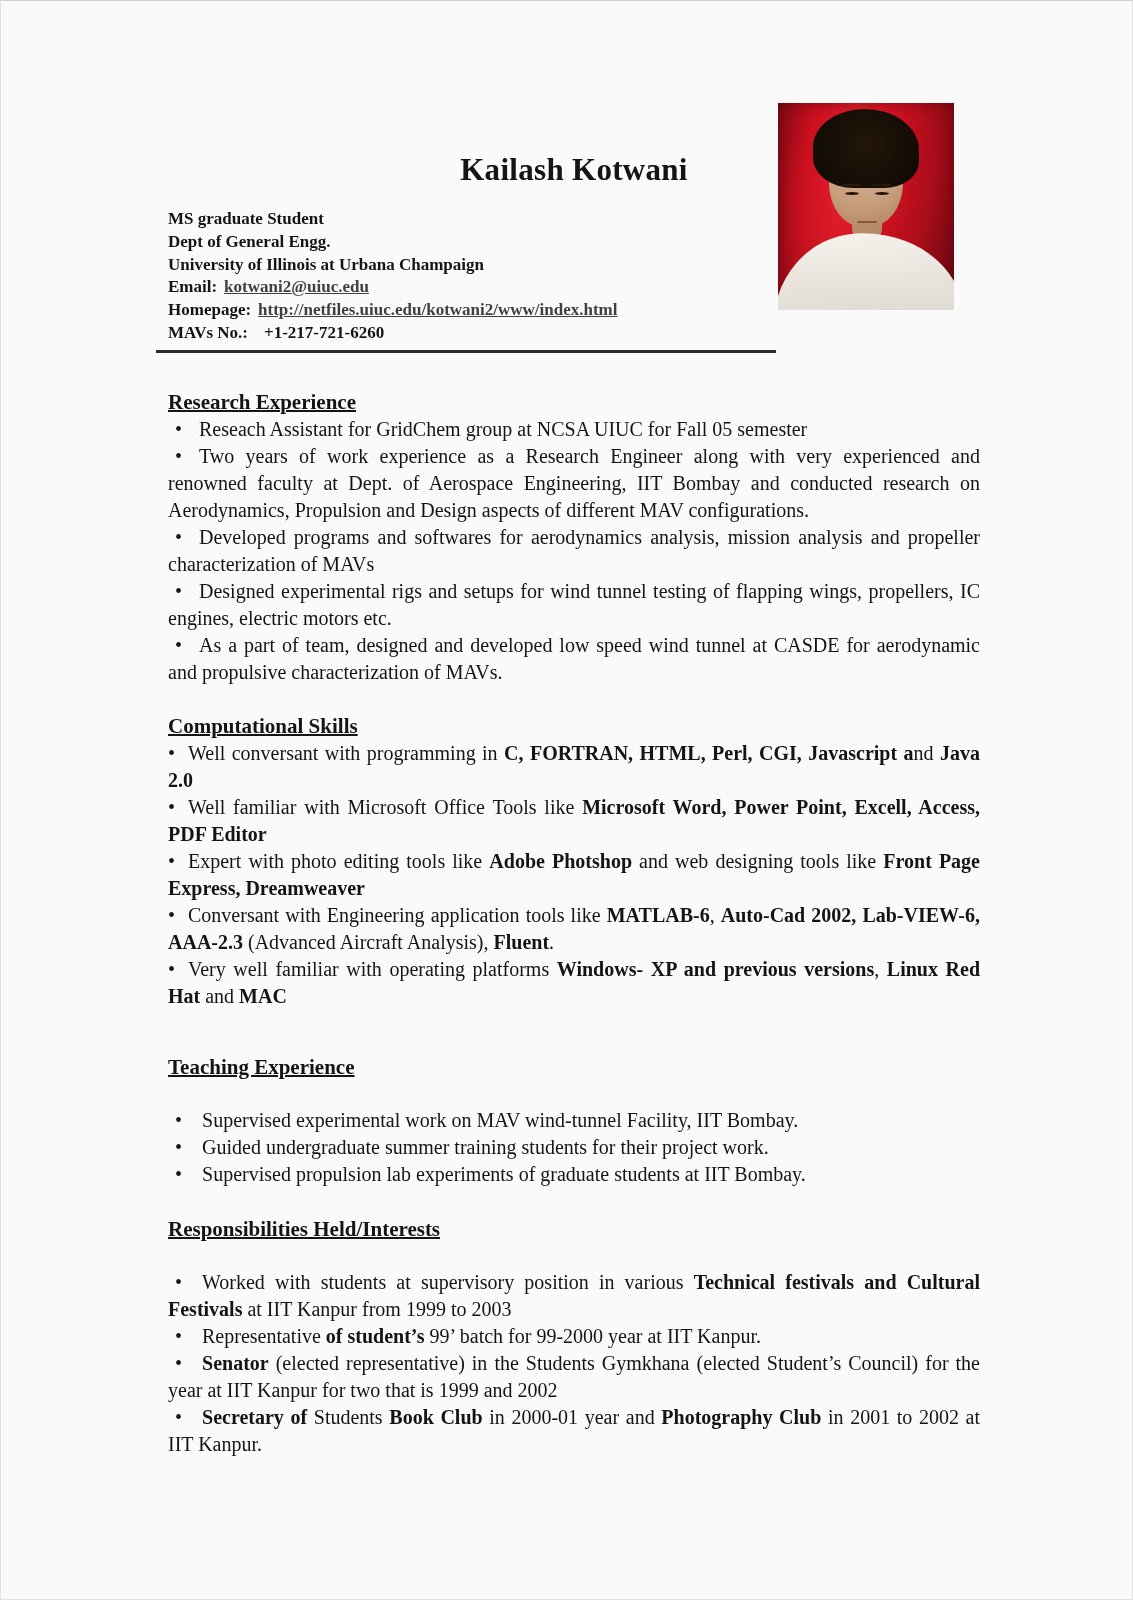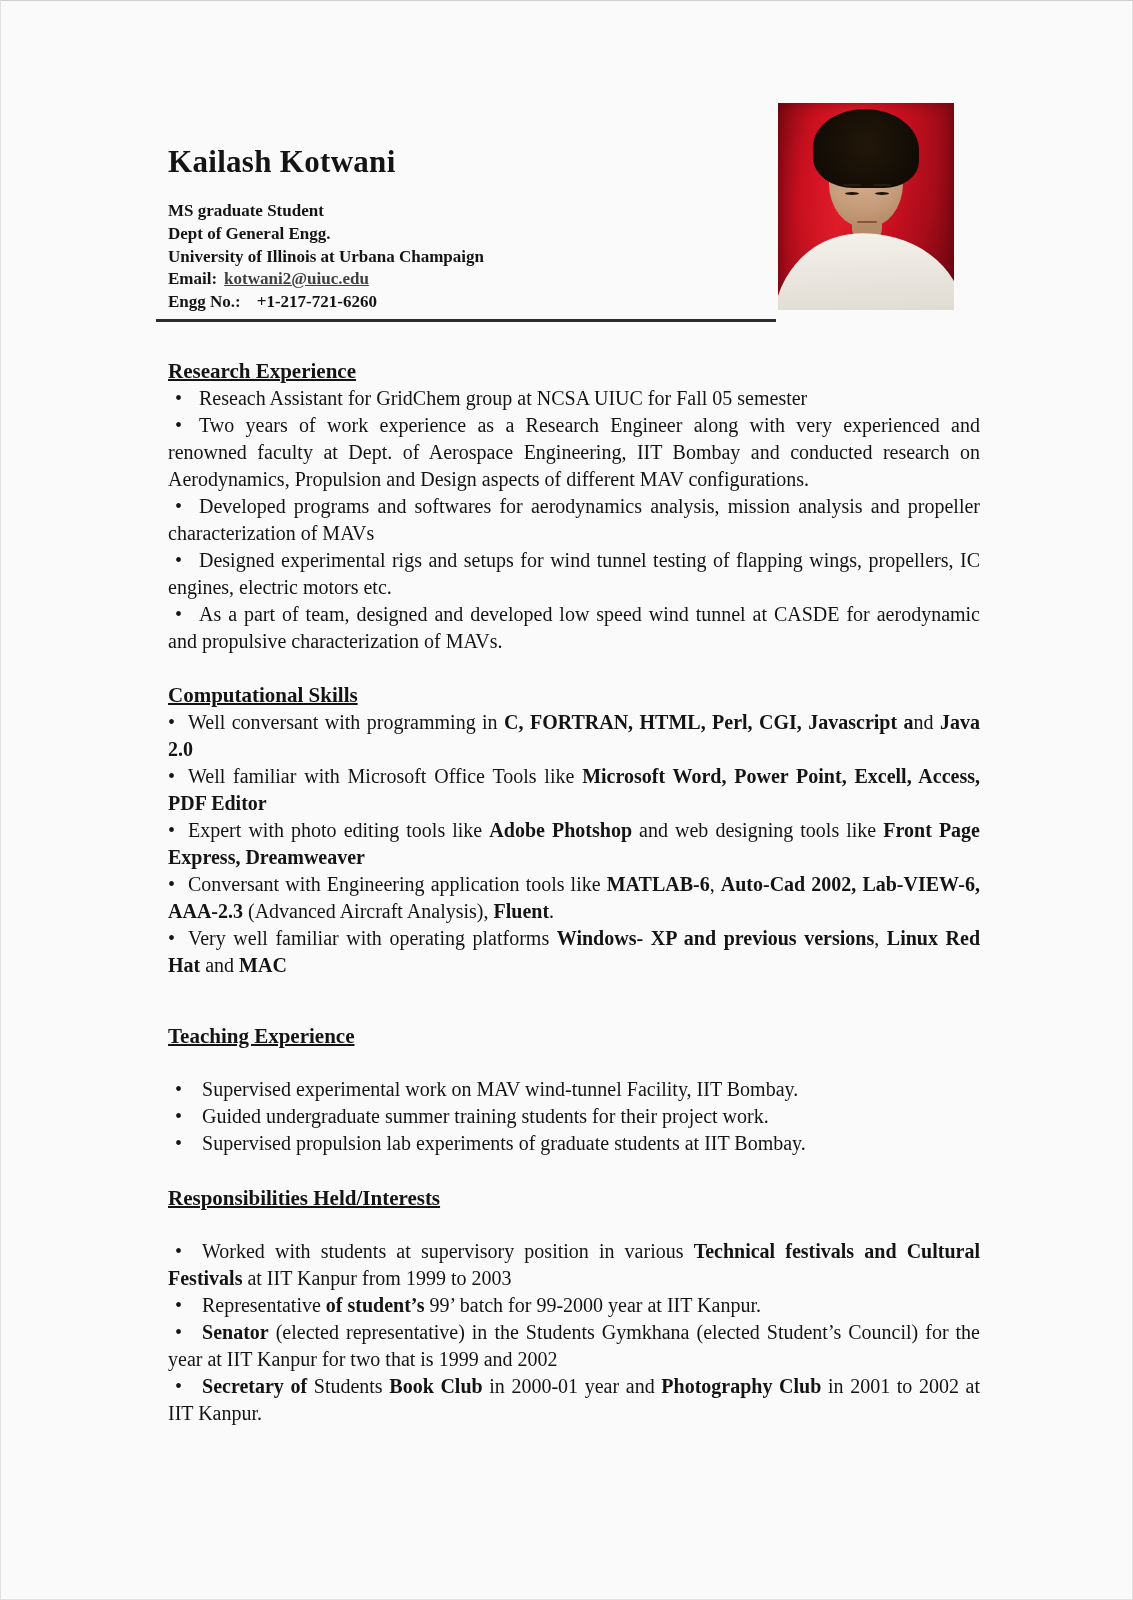--- a/index.html
+++ b/index.html
@@ -18,25 +18,26 @@
     border-top-color: #cfcfcf;
     pointer-events: none;
   }
   .page {
     position: relative;
     width: 100%; height: 100%;
     padding: 143px 153px 0 168px;
   }
   
   h1.name {
-    margin: 0;
+    margin: 8px;
     font-size: 31px;
     line-height: 37px;
     font-weight: bold;
     letter-spacing: .3px;
+    text-align: center;
   }
   .contact {
     margin-top: 20px;
     font-size: 17px;
     font-weight: bold;
     line-height: 22.8px;
     white-space: nowrap;
   }
   .contact .lbl { margin-right: 7px; }
   .contact a.link {
@@ -136,21 +137,24 @@
     <h1 class="name">Kailash Kotwani</h1>
 
     <div class="contact">
       <div>MS graduate Student</div>
       <div>Dept of General Engg.</div>
       <div>University of Illinois at Urbana Champaign</div>
       <div>
         <span class="lbl">Email:</span><a class="link">kotwani2@uiuc.edu</a>
       </div>
       <div>
-        <span class="lbl">Engg No.:</span><span class="phone-gap"></span><span>+1-217-721-6260</span>
+        <span class="lbl">Homepage:</span><a class="link">http://netfiles.uiuc.edu/kotwani2/www/index.html</a>
+      </div>
+      <div>
+        <span class="lbl">MAVs No.:</span><span class="phone-gap"></span><span>+1-217-721-6260</span>
       </div>
     </div>
 
     <hr class="rule">
 
     <div class="photo" title="Passport-style portrait photo of a young man with dark hair and white shirt on a red curtain background">
       <div class="ph-neck"></div>
       <div class="ph-shirt"></div>
       <div class="ph-face"></div>
       <div class="ph-hair"></div>

